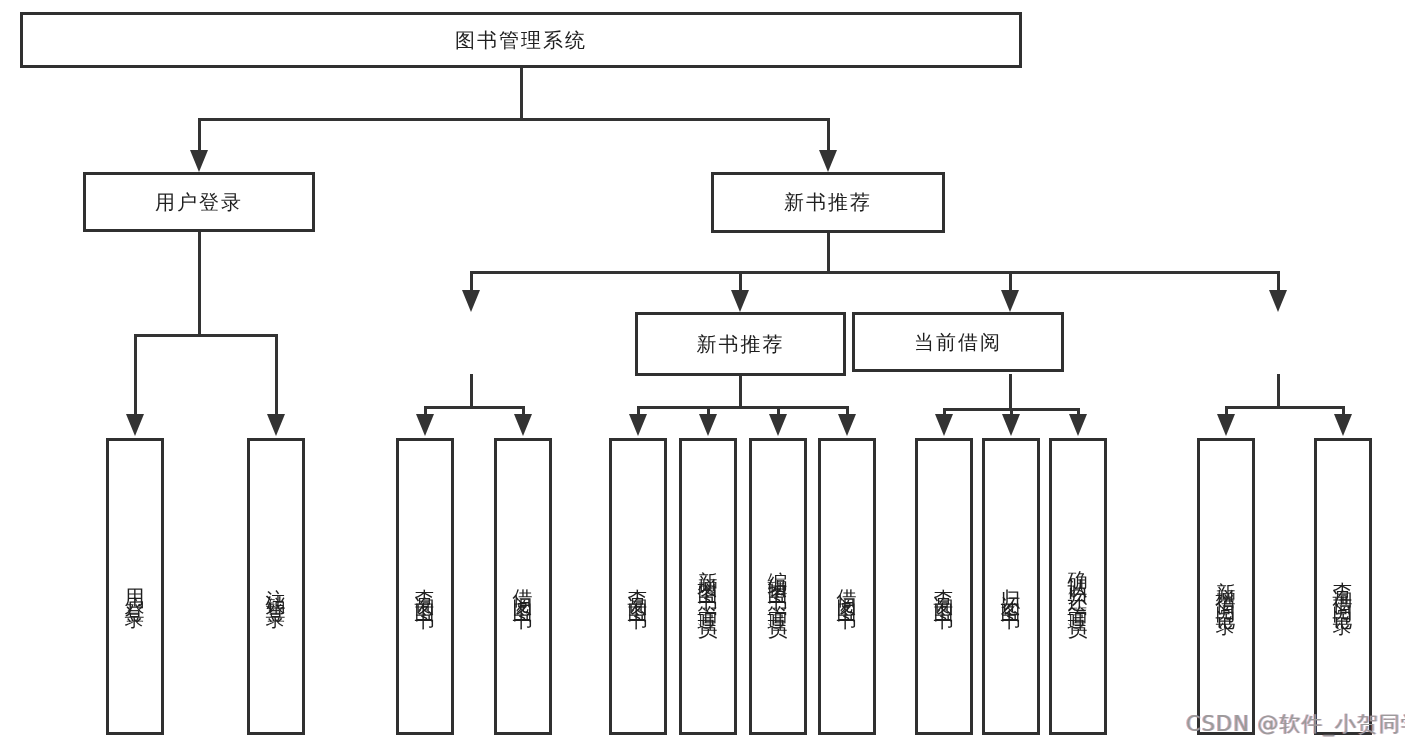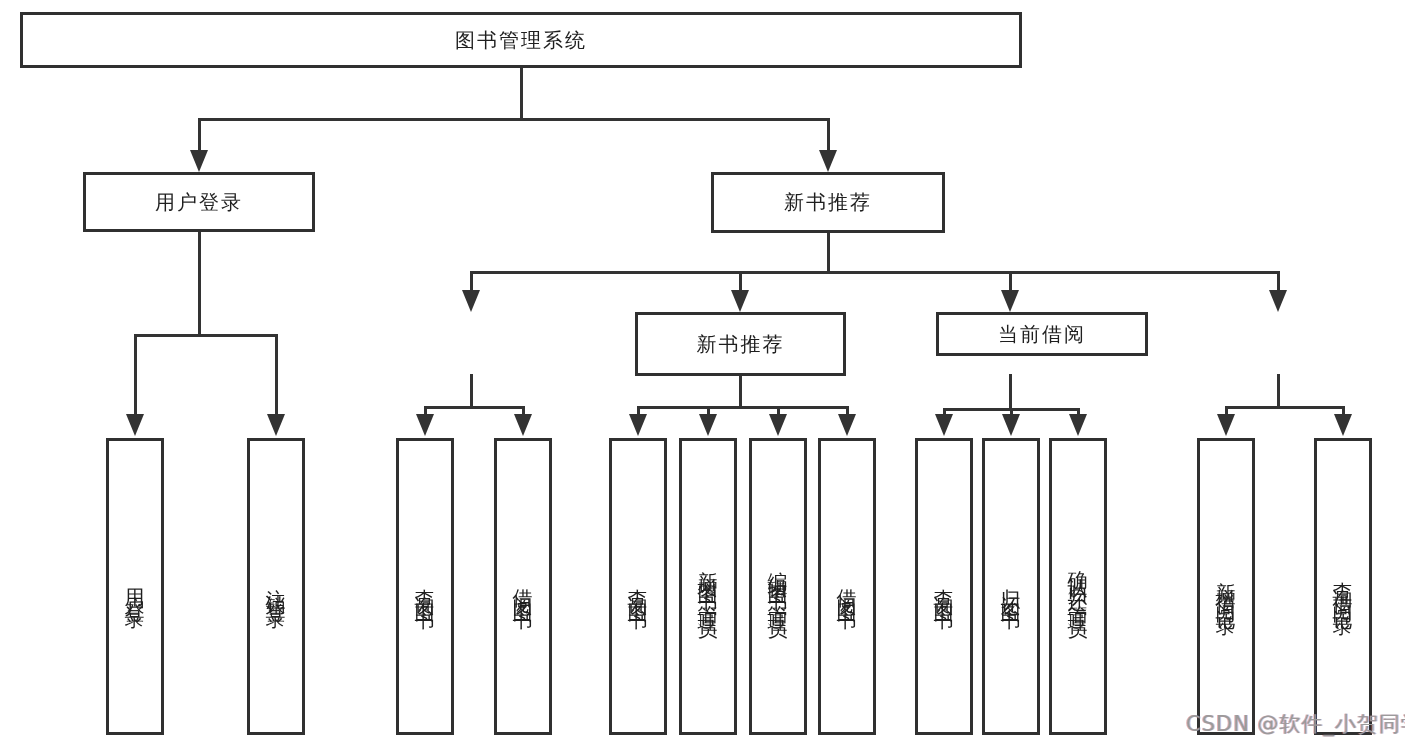--- a/index.html
+++ b/index.html
@@ -111,21 +111,21 @@
   <div class="box hbox" style="left:83px;top:172px;width:232px;height:60px">
     <span>用户登录</span>
   </div>
   <div class="box hbox" style="left:711px;top:172px;width:234px;height:61px">
     <span>新书推荐</span>
   </div>
 
   <div class="box hbox" style="left:635px;top:312px;width:211px;height:64px">
     <span>新书推荐</span>
   </div>
-  <div class="box hbox" style="left:936px;top:312px;width:212px;height:44px">
+  <div class="box hbox" style="left:852px;top:312px;width:212px;height:60px">
     <span>当前借阅</span>
   </div>
 
   <div class="box leaf" style="left:106px;top:438px;width:58px;height:297px">用户登录</div>
   <div class="box leaf" style="left:247px;top:438px;width:58px;height:297px">注销登录</div>
 
   <div class="box leaf" style="left:396px;top:438px;width:58px;height:297px">查询图书</div>
   <div class="box leaf" style="left:494px;top:438px;width:58px;height:297px">借阅图书</div>
 
   <div class="box leaf" style="left:609px;top:438px;width:58px;height:297px">查询图书</div>

